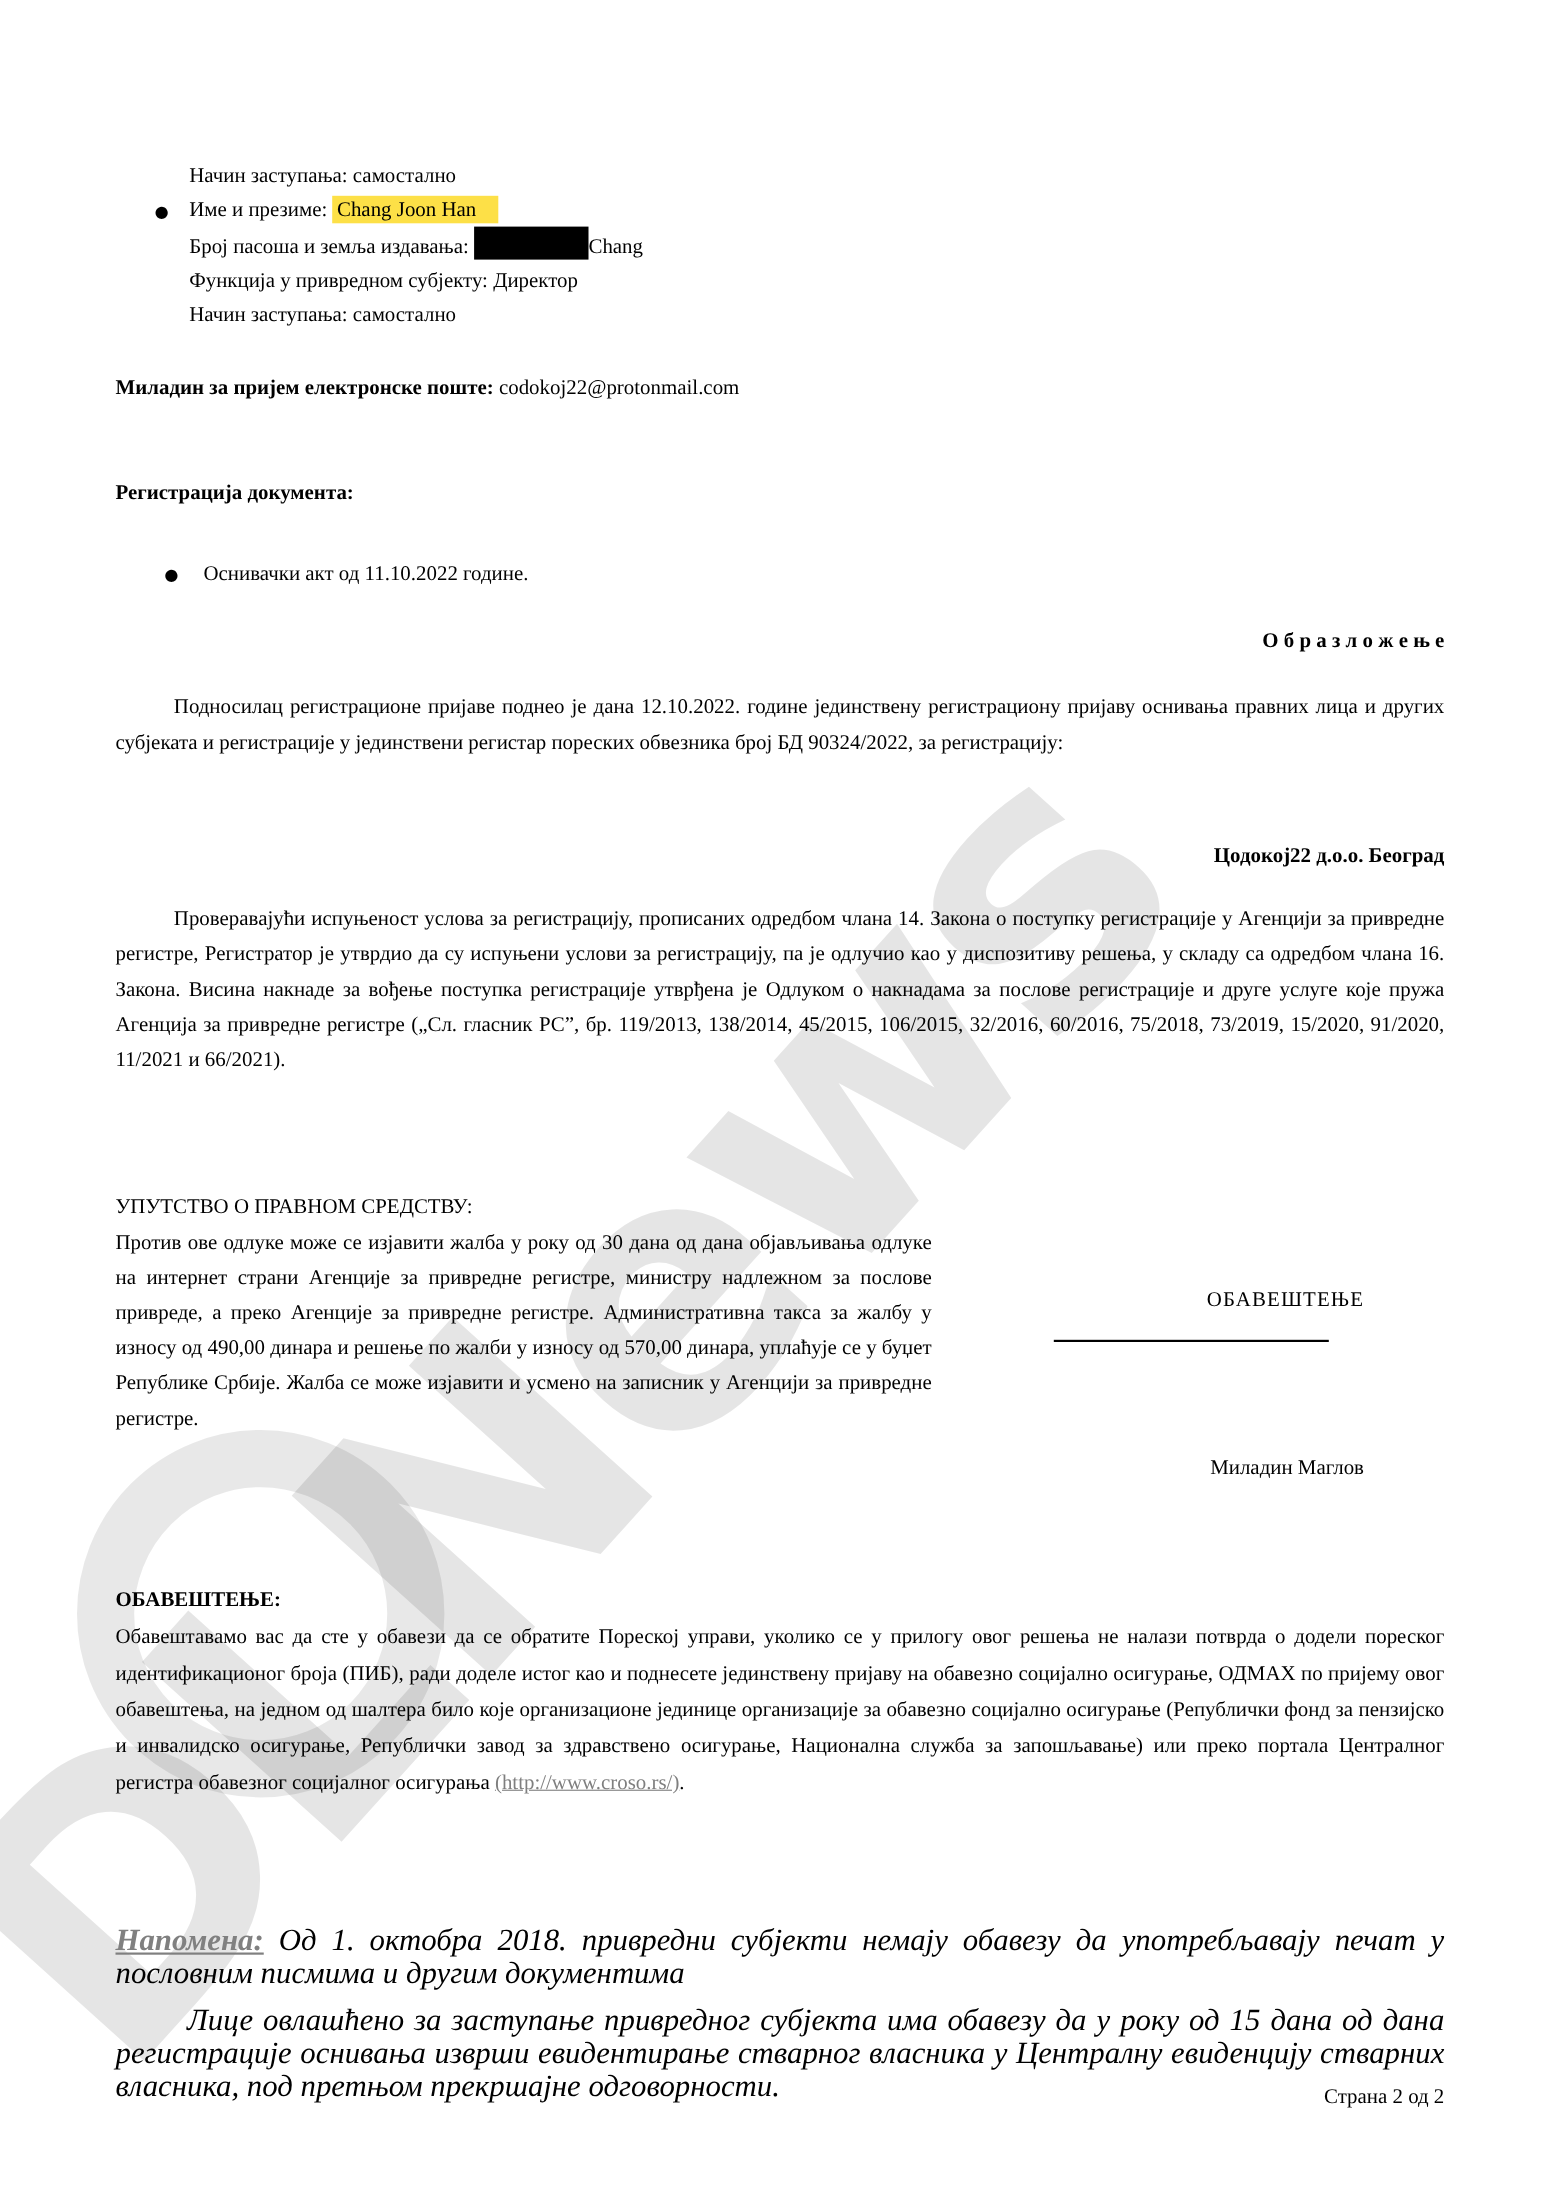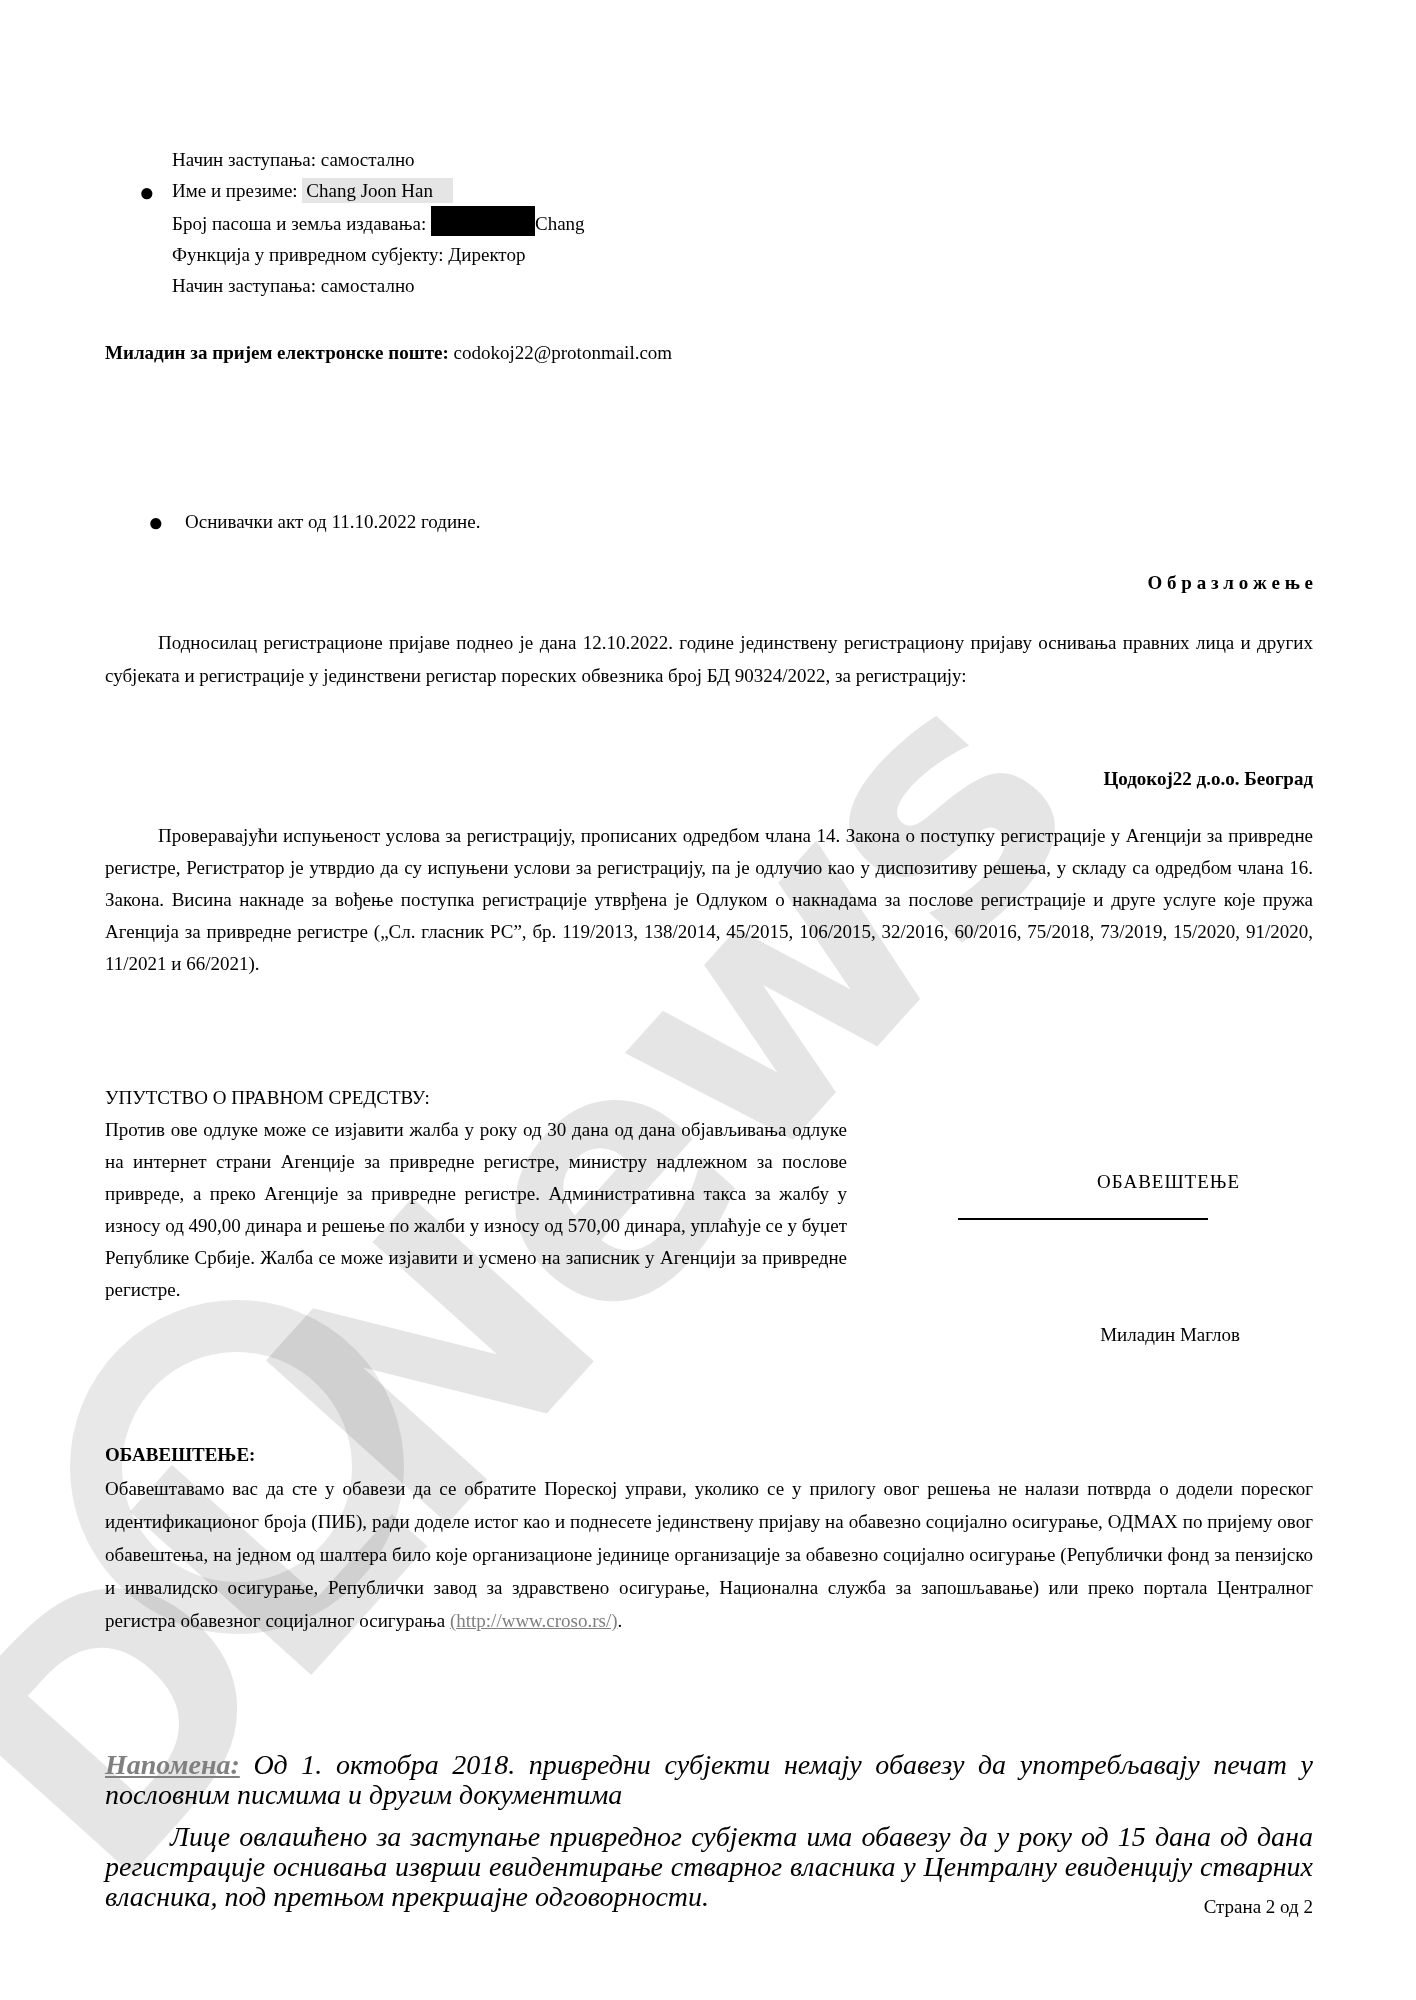--- a/index.html
+++ b/index.html
@@ -12,21 +12,21 @@
   .body-text{font-size:19px; line-height:33px;}
   .small-text{font-size:28px; line-height:30px;}
   .bold{font-weight:bold;}
   .italic{font-style:italic;}
   .justify{text-align:justify;}
   .center{text-align:right;}
   .right{text-align:right;}
   .indent53{text-indent:53px;}
   .indent65{text-indent:65px;}
   .content{position:relative; z-index:1;}
-  .hl{background:#e5e5e5; padding:2px 20px 2px 4px;}
+  .hl{background:#fde047; padding:2px 20px 2px 4px;}
   .redact{display:inline-block; width:104px; height:30px; background:#000; vertical-align:-6px;}
   .bullet-dot{position:absolute; font-size:26px; line-height:26px;}
   .sign-line{border-bottom:2px solid #000;}
   .link{color:#7f7f7f; text-decoration:underline;}
   .note-label{color:#808080; text-decoration:underline;}
   .watermark-layer{position:absolute; inset:0; z-index:0; pointer-events:none; overflow:hidden;}
   .wm-text{
     position:absolute; left:170px; top:1560px;
     transform:rotate(-48deg); transform-origin:left bottom;
     font-family:"DejaVu Sans", sans-serif; font-weight:bold;
@@ -59,20 +59,21 @@
       <div><span>Број пасоша и земља издавања:</span> <span class="redact"></span><span>Chang</span></div>
       <div>Функција у привредном субјекту: Директор</div>
       <div>Начин заступања: самостално</div>
     </div>
 
     <div class="abs body-text" style="left:105px; top:336px; width:1208px;">
       <div><span class="bold">Миладин за пријем електронске поште:</span> <span>codokoj22@protonmail.com</span></div>
     </div>
 
     <div class="abs body-text" style="left:105px; top:432px; width:1208px;">
+      <div class="bold">Регистрација документа:</div>
     </div>
     <span class="bullet-dot" style="left:148px; top:510px;">●</span>
     <div class="abs body-text" style="left:185px; top:505px; width:1128px;">Оснивачки акт од 11.10.2022 године.</div>
 
     <div class="abs body-text bold center" style="left:105px; top:566px; width:1208px;">О б р а з л о ж е њ е</div>
 
     <div class="abs body-text justify indent53" style="left:105px; top:626px; width:1208px;">Подносилац регистрационе пријаве поднео је дана 12.10.2022. године јединствену регистрациону пријаву оснивања правних лица и других субјеката и регистрације у јединствени регистар пореских обвезника број БД 90324/2022, за регистрацију:</div>
 
     <div class="abs body-text bold center" style="left:105px; top:762px; width:1208px;">Цодокој22 д.о.о. Београд</div>
 

